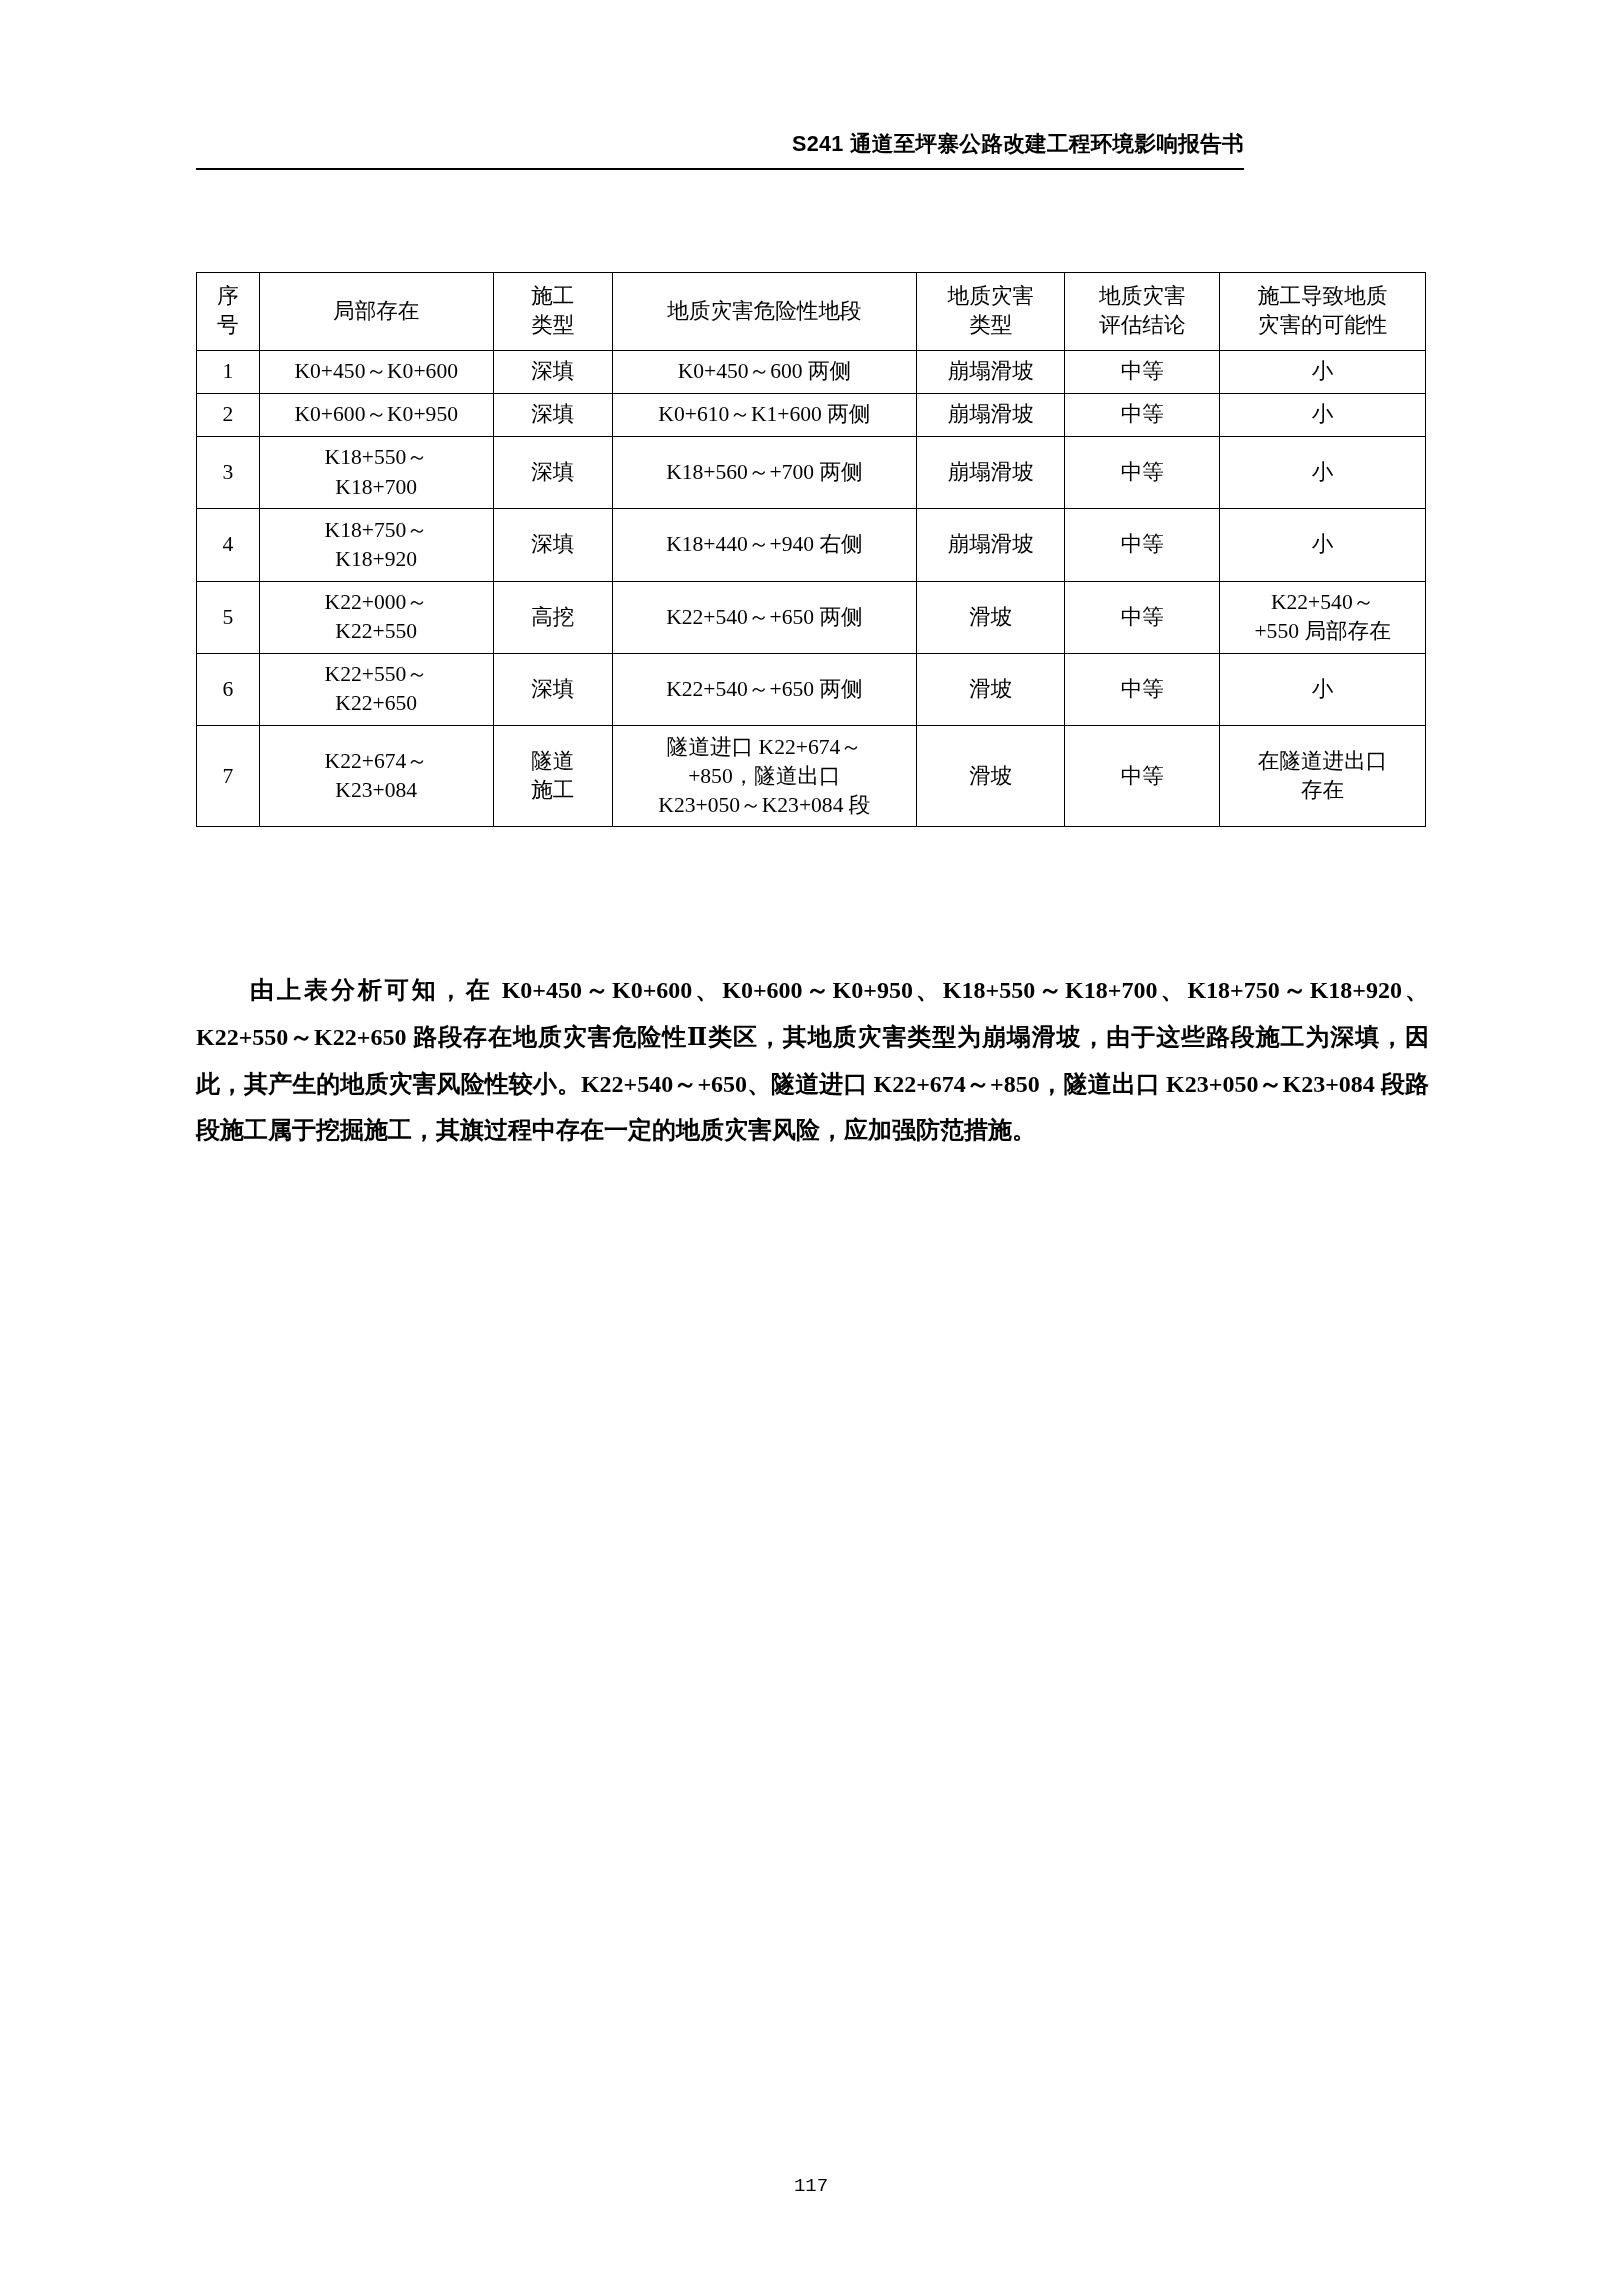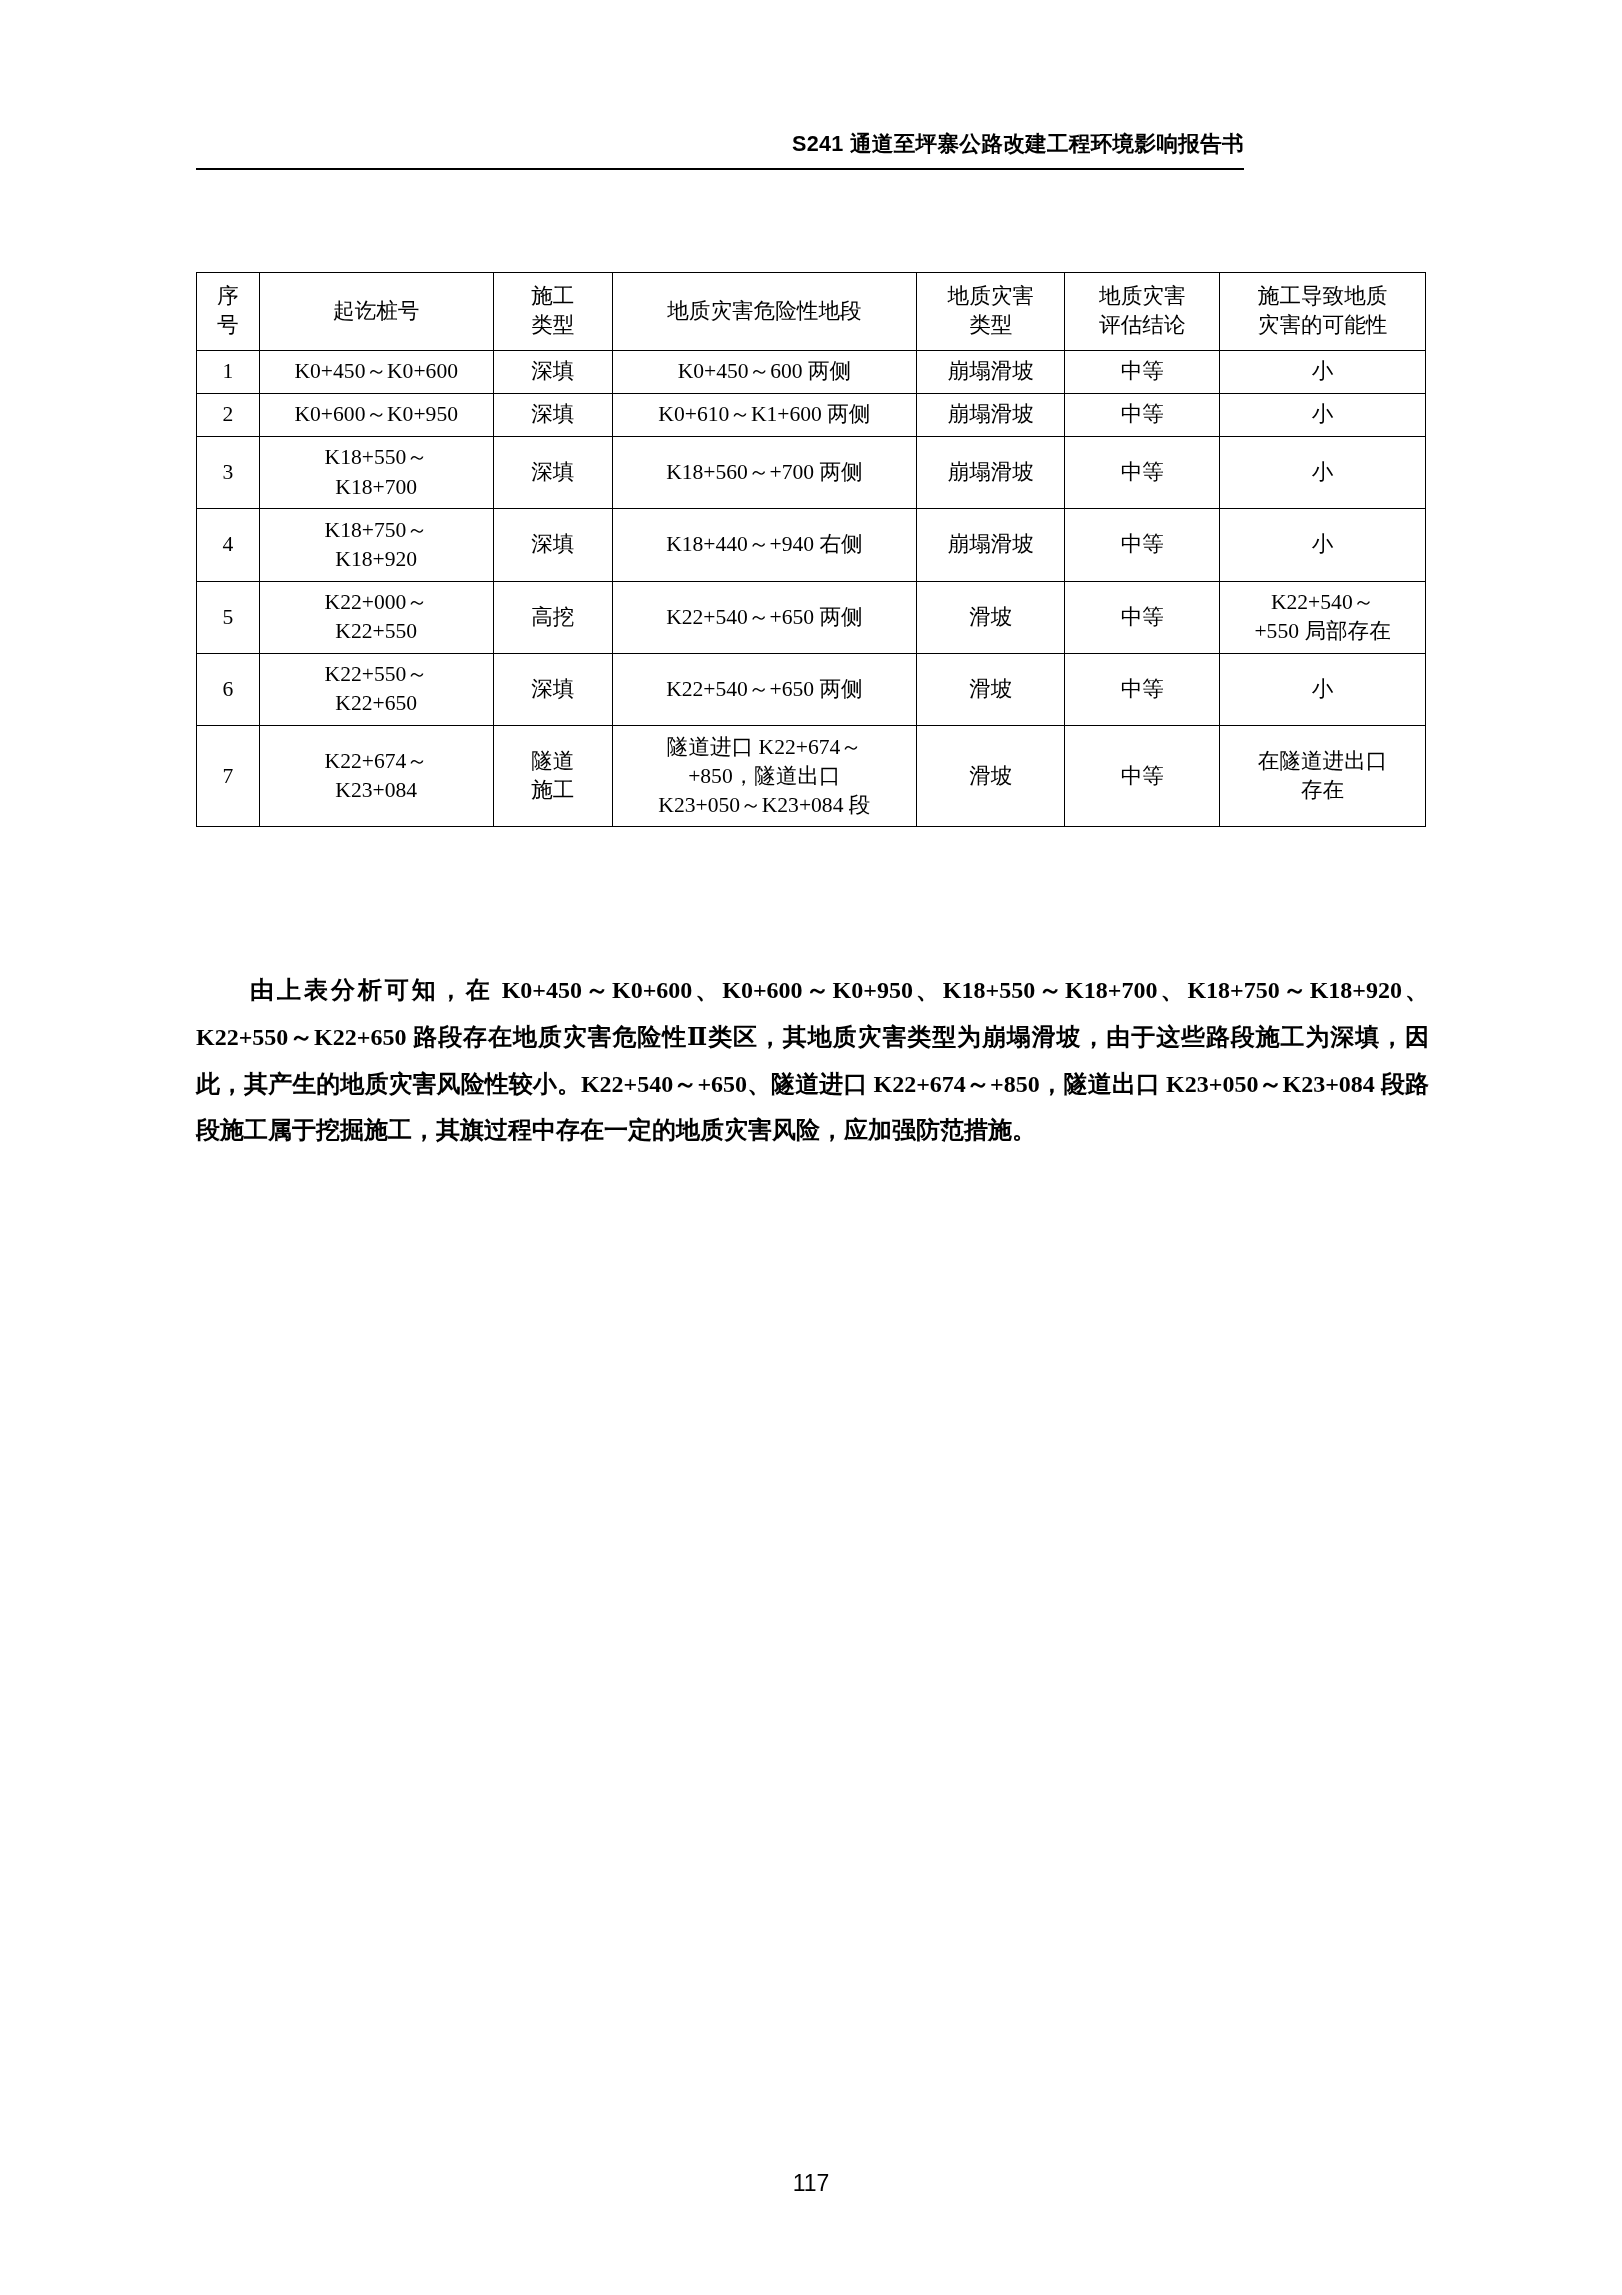--- a/index.html
+++ b/index.html
@@ -103,22 +103,22 @@
     text-indent: 54px;
     font-weight: bold;
   }
   
   .page-number {
     position: absolute;
     bottom: 98px;
     left: 0;
     width: 1622px;
     text-align: center;
-    font-family: Liberation Sans, sans-serif;
-    font-size: 23px;
+    font-family: Liberation Mono, monospace;
+    font-size: 19px;
   }
 </style>
 </head>
 <body>
 
 <div class="page">
 
   <div class="header">
     <div class="header-text">S241 通道至坪寨公路改建工程环境影响报告书</div>
     <div class="header-rule"></div>
@@ -136,21 +136,21 @@
           <col class="c-eval">
           <col class="c-poss">
       </colgroup>
       <thead>
         <tr>
           <td>
             <div>序</div>
             <div>号</div>
           </td>
           <td>
-            <div>起讫桩号</div>
+            <div>局部存在</div>
           </td>
           <td>
             <div>施工</div>
             <div>类型</div>
           </td>
           <td>
             <div>地质灾害危险性地段</div>
           </td>
           <td>
             <div>地质灾害</div>

